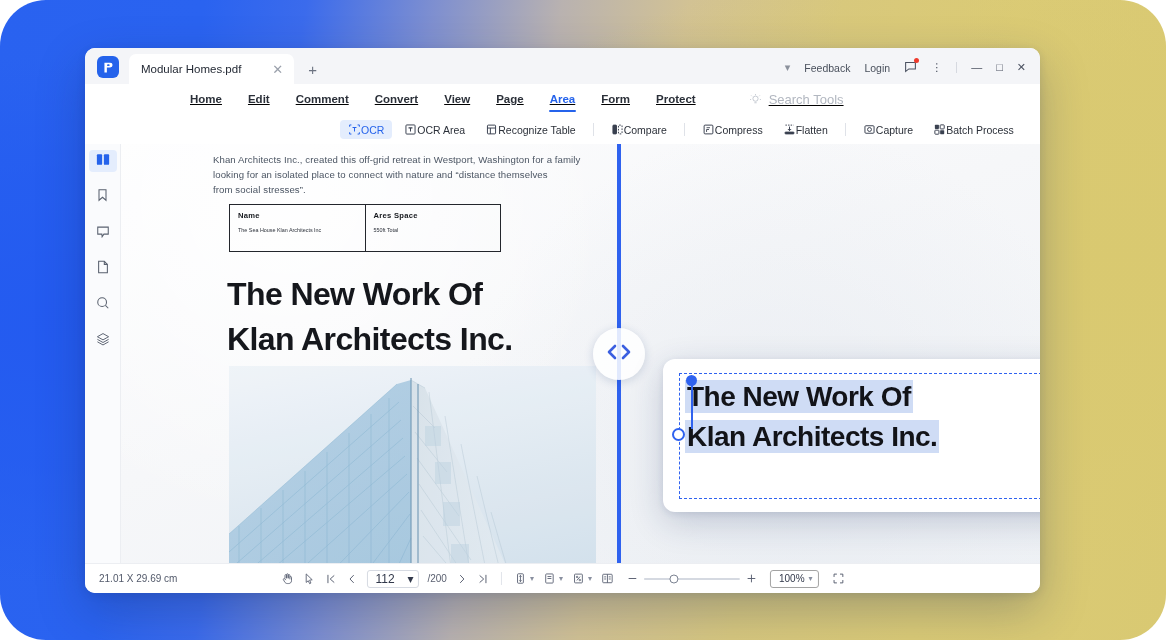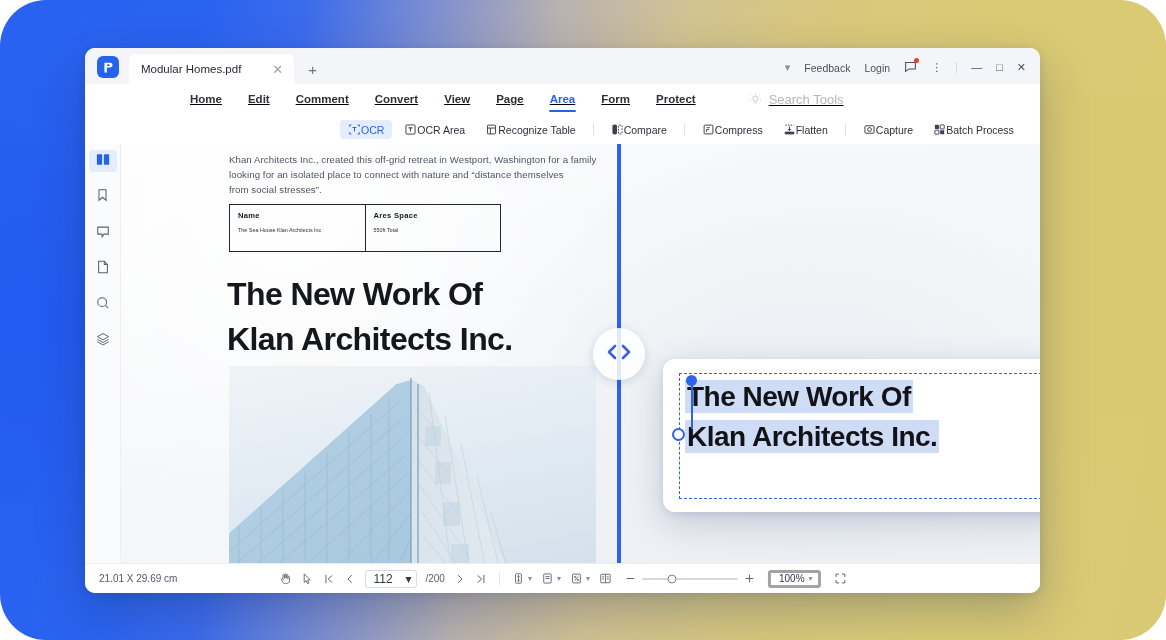--- a/index.html
+++ b/index.html
@@ -163,21 +163,21 @@
     position: absolute; top: 0; left: 0;
     width: 920px; height: 470px;
     background:
       radial-gradient(circle at 18% 12%, rgba(255,255,255,.9), rgba(255,255,255,0) 38%),
       radial-gradient(circle at 72% 66%, rgba(226,231,238,.55), rgba(255,255,255,0) 45%),
       linear-gradient(160deg,#fdfdfe 0%, #f6f7f9 42%, #eef1f5 100%);
   }
   .page.right { left: -500px; }
 
   .pg-para {
-    position: absolute; left: 108px; top: 8px; width: 368px;
+    position: absolute; left: 92px; top: 8px; width: 368px;
     font-size: 9.6px; line-height: 15.2px; color: #4b5563;
     letter-spacing: .1px;
   }
   .pg-table {
     position: absolute; left: 108px; top: 60px;
     width: 272px; height: 48px;
     border: 1.4px solid #23262c;
     display: flex;
   }
   .pg-td { border-right: 1.4px solid #23262c; padding: 6px 8px; flex: 1; }
@@ -268,21 +268,21 @@
   .zoom-slider { display: flex; align-items: center; gap: 6px; margin: 0 4px; }
   .slider-track {
     width: 96px; height: 2px; background: #d5d9e1; border-radius: 2px; position: relative;
   }
   .slider-knob {
     position: absolute; left: 30px; top: 50%; transform: translate(-50%,-50%);
     width: 9px; height: 9px; border-radius: 50%;
     background: #ffffff; border: 1.6px solid #7b8291;
   }
   .zoom-pct {
-    border: 3px solid #a3a3a3; border-radius: 3px;
+    border: 1px solid #a3a3a3; border-radius: 3px;
     height: 18px; display: flex; align-items: center; gap: 4px;
     padding: 0 5px 0 8px; font-size: 10px; color: #31384a;
   }
   .chev-sm { font-size: 8px; color: #8a90a0; }
 </style>
 </head>
 <body>
 
 <div class="bg-fade"></div>
 <div class="bg-round"></div>

